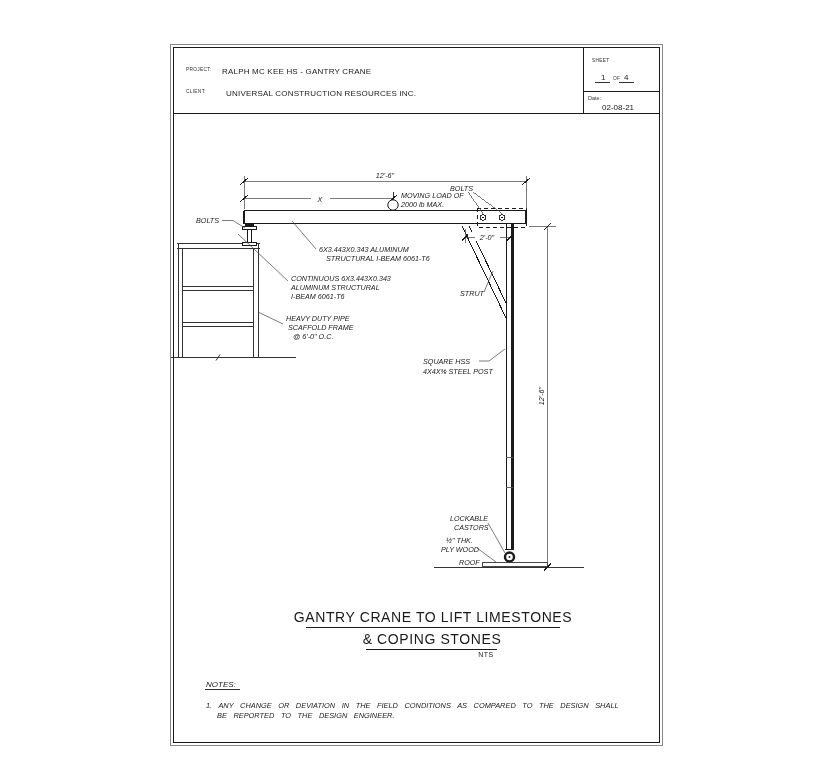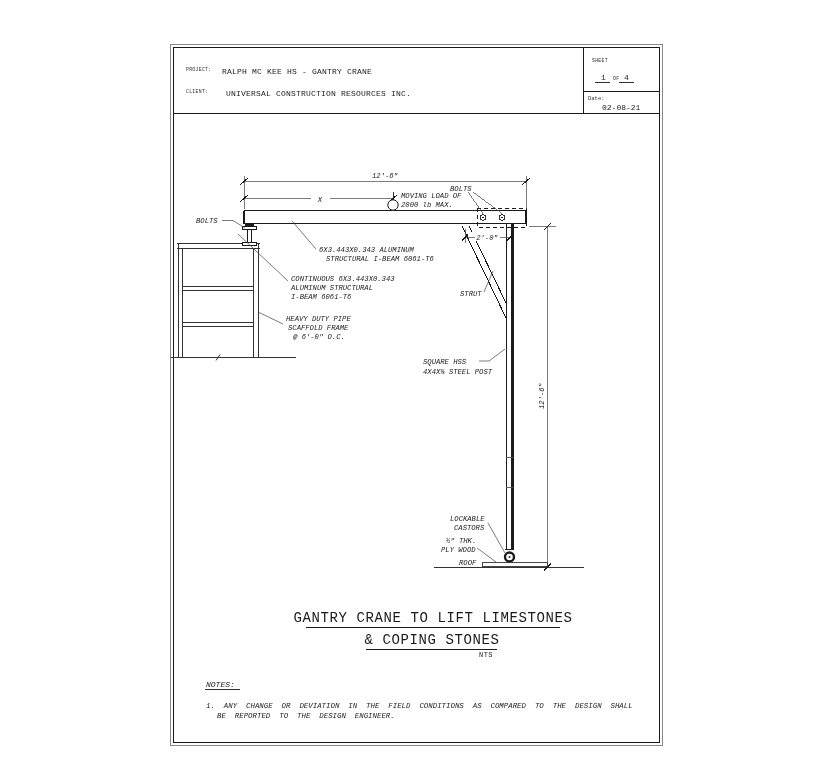--- a/index.html
+++ b/index.html
@@ -1,17 +1,17 @@
 <!DOCTYPE html>
 <html><head>
 <meta charset="utf-8">
 <style>
   html,body{margin:0;padding:0;background:#ffffff;}
   .page{position:relative;width:833px;height:774px;background:#fff;overflow:hidden;
-        font-family:Liberation Mono, monospace;}
+        font-family:Liberation Sans, sans-serif;}
   svg{position:absolute;left:0;top:0;}
   svg text{fill:#1a1a1a;}
   .lbl-tiny{font-size:4.8px;letter-spacing:0.3px;fill:#333;}
   .lbl-small{font-size:5.5px;fill:#333;}
   .hdr-val{font-size:8px;letter-spacing:0.2px;}
   .sheet-num{font-size:8px;}
   .ann{font-style:italic;font-size:7.2px;}
   .dim{font-style:italic;font-size:7.2px;}
   .title-txt{font-size:14px;letter-spacing:0.6px;}
   .nts{font-size:7px;letter-spacing:0.5px;}

